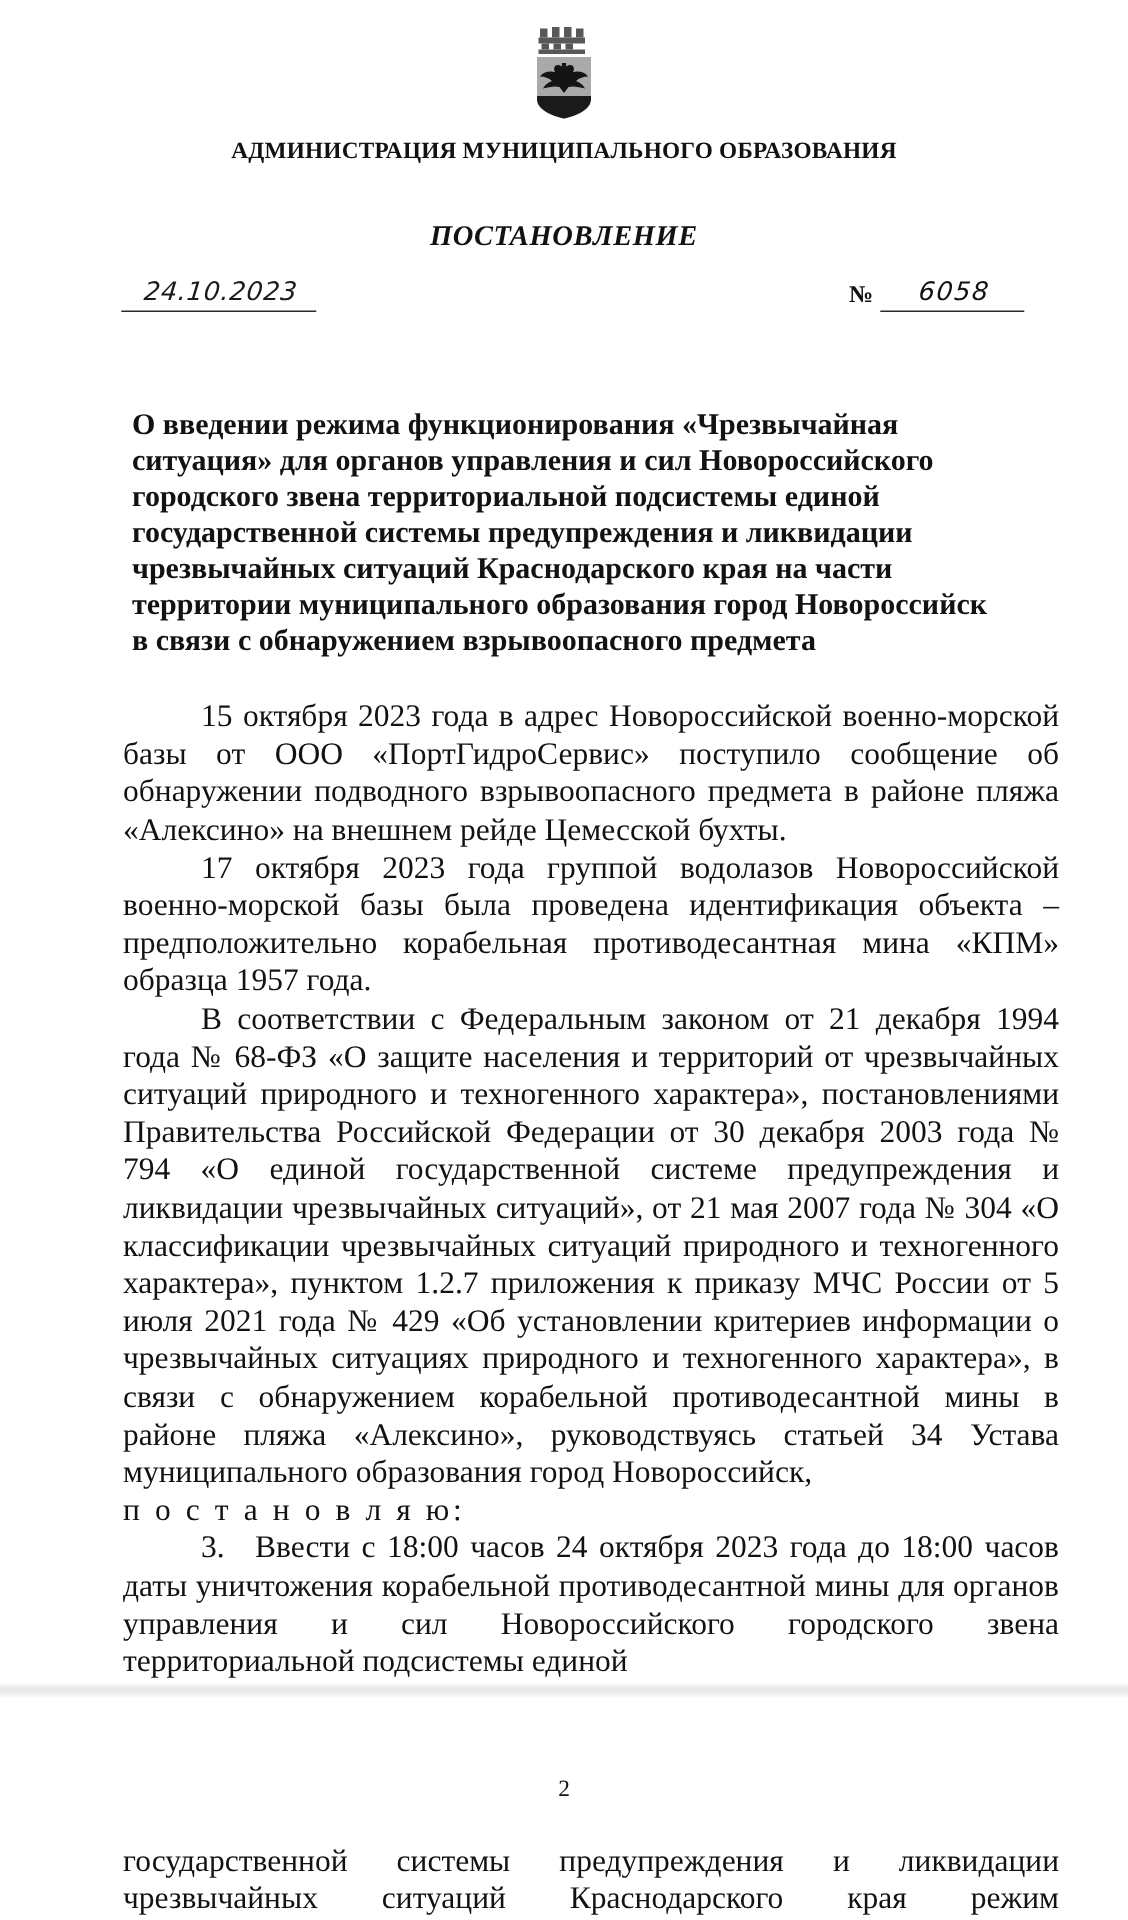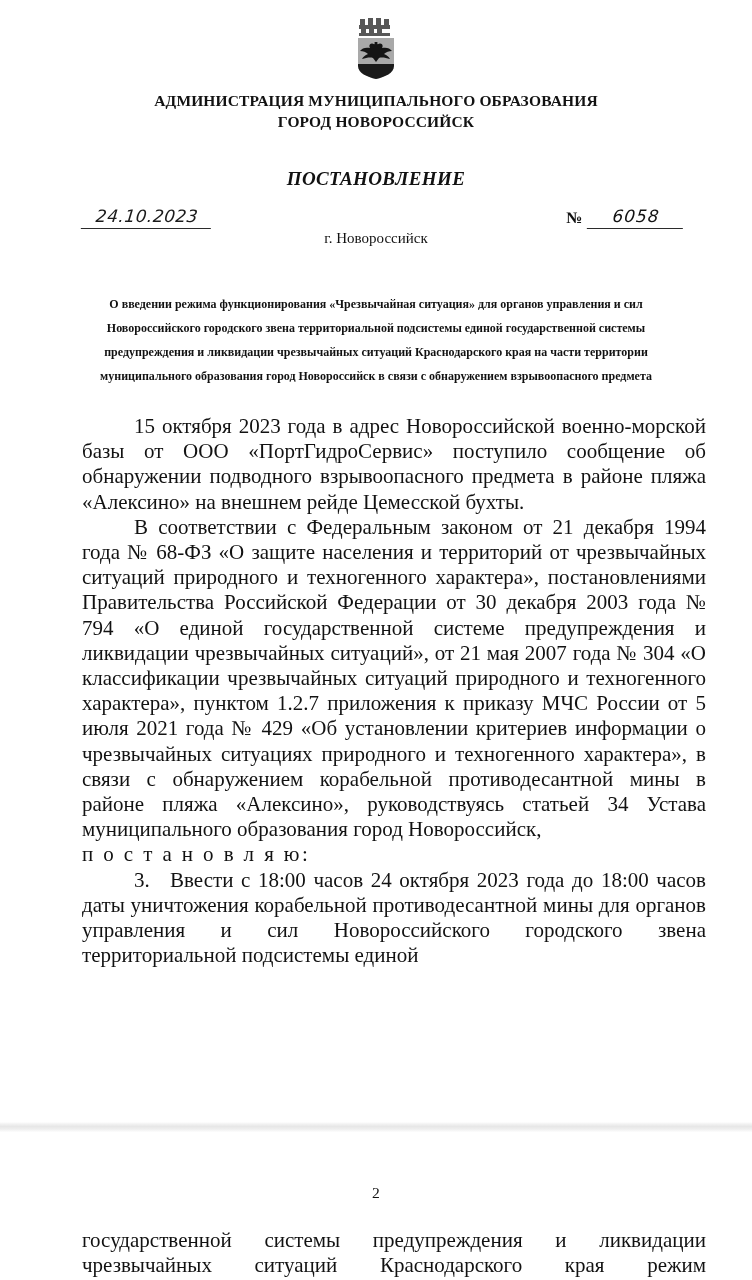--- a/index.html
+++ b/index.html
@@ -121,23 +121,22 @@
   .meta-city {
     position: absolute;
     left: 0; right: 0;
     top: 24px;
     text-align: center;
     font-size: 15px;
   }
 
   
   .doc-title {
-    text-align: center;
-    font-weight: bold;
-    font-size: 12px;
+    font-weight: bold;
+    font-size: 20px;
     line-height: 24px;
     margin: 36px 54px 0 54px;
   }
 
   
   .body-text {
     margin: 26px 0 0 0;
     padding: 0 12px 0 48px;
   }
   .sheet-2 .body-text { margin-top: 16px; }
@@ -204,38 +203,37 @@
                    C40 32 36 31 32 32 C31 30 29 28 26 28 Z"></path>
           <circle cx="22" cy="30" r="2.6"></circle>
           <circle cx="30" cy="30" r="2.6"></circle>
           <rect x="24.6" y="26" width="2.8" height="4"></rect>
         </g>
       </svg>
     </div>
 
     <h1 class="org-title">
       <span>АДМИНИСТРАЦИЯ МУНИЦИПАЛЬНОГО ОБРАЗОВАНИЯ</span>
-      <span class="line2">ГОРОД НОВОРОССИЙСК</span>
     </h1>
 
     <div class="doc-type">ПОСТАНОВЛЕНИЕ</div>
 
     <div class="meta-row">
       <div class="meta-date">24.10.2023</div>
       <div class="meta-num">
         <span class="no-sign">№</span>
         <span class="no-val">6058</span>
       </div>
-      <div class="meta-city">г. Новороссийск</div>
     </div>
 
     <h2 class="doc-title">О введении режима функционирования «Чрезвычайная ситуация» для органов управления и сил Новороссийского городского звена территориальной подсистемы единой государственной системы предупреждения и ликвидации чрезвычайных ситуаций Краснодарского края на части территории муниципального образования город Новороссийск в связи с обнаружением взрывоопасного предмета</h2>
 
     <div class="body-text">
       <p class="para">15 октября 2023 года в адрес Новороссийской военно-морской базы от ООО «ПортГидроСервис» поступило сообщение об обнаружении подводного взрывоопасного предмета в районе пляжа «Алексино» на внешнем рейде Цемесской бухты.</p>
+      <p class="para">17 октября 2023 года группой водолазов Новороссийской военно-морской базы была проведена идентификация объекта – предположительно корабельная противодесантная мина «КПМ» образца 1957 года.</p>
       <p class="para">В соответствии с Федеральным законом от 21 декабря 1994 года № 68-ФЗ «О защите населения и территорий от чрезвычайных ситуаций природного и техногенного характера», постановлениями Правительства Российской Федерации от 30 декабря 2003 года № 794 «О единой государственной системе предупреждения и ликвидации чрезвычайных ситуаций», от 21 мая 2007 года № 304 «О классификации чрезвычайных ситуаций природного и техногенного характера», пунктом 1.2.7 приложения к приказу МЧС России от 5 июля 2021 года № 429 «Об установлении критериев информации о чрезвычайных ситуациях природного и техногенного характера», в связи с обнаружением корабельной противодесантной мины в районе пляжа «Алексино», руководствуясь статьей 34 Устава муниципального образования город Новороссийск,</p>
       <p class="para spaced-caps">п о с т а н о в л я ю:</p>
 
       <p class="para item">
         <span class="num">3.</span><span>Ввести с 18:00 часов 24 октября 2023 года до 18:00 часов даты уничтожения корабельной противодесантной мины для органов управления и сил Новороссийского городского звена территориальной подсистемы единой</span>
       </p>
     </div>
   </section>
 
   <div class="page-gap"></div>

